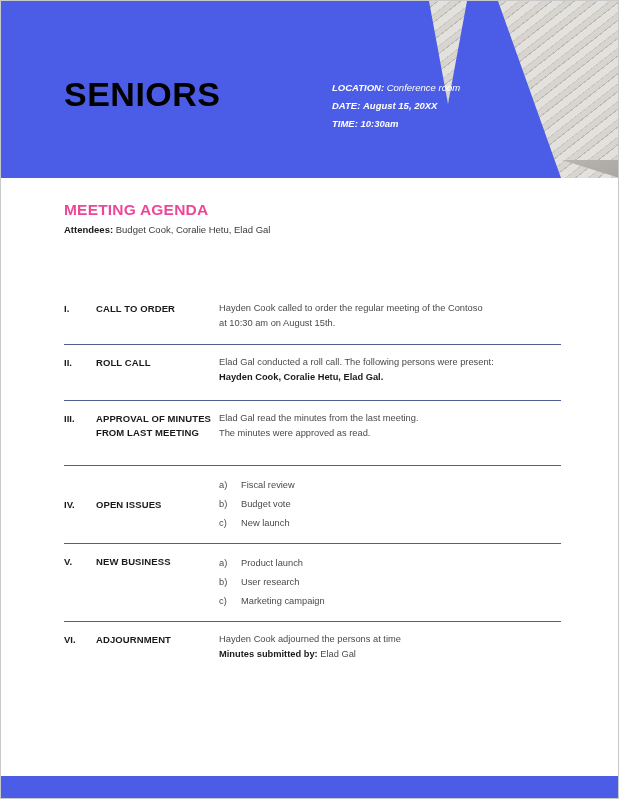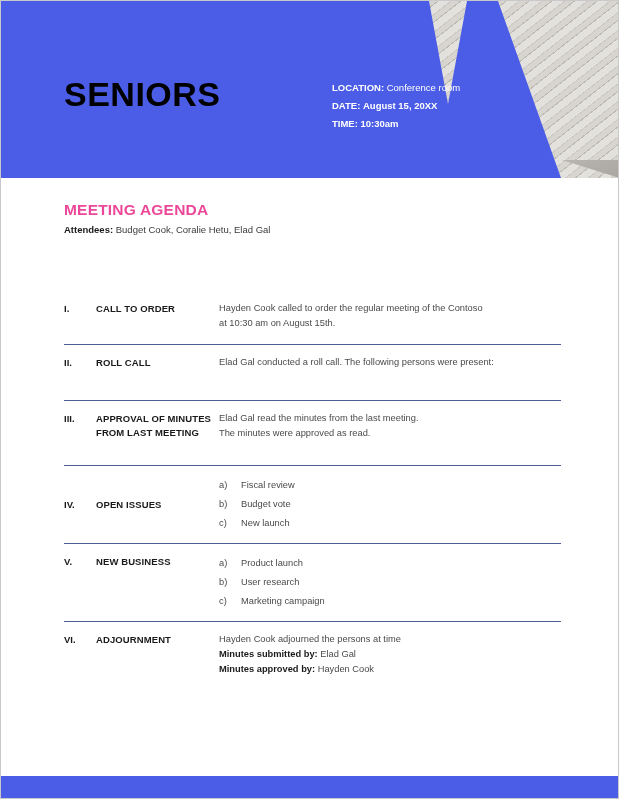--- a/index.html
+++ b/index.html
@@ -77,21 +77,21 @@
   }
 
   .meta {
     position: absolute;
     left: 331px;
     top: 78px;
     color: #ffffff;
     font-size: 9.5px;
     line-height: 18px;
   }
-  .meta-row { white-space: nowrap; }
+  .meta-row { white-space: nowrap; font-style: italic; }
   .meta-label { font-weight: bold; }
   .meta-value { font-weight: normal; }
   .meta-row.all-bold .meta-value { font-weight: bold; }
 
   
   .content {
     position: absolute;
     left: 63px;
     top: 200px;
     width: 497px;
@@ -252,20 +252,21 @@
         <span class="body-line">Hayden Cook called to order the regular meeting of the Contoso</span>
         <span class="body-line">at 10:30 am on August 15th.</span>
       </div>
     </div>
 
     <div class="agenda-row row-2">
       <div class="col-num">II.</div>
       <div class="col-title">ROLL CALL</div>
       <div class="col-body">
         <span class="body-line">Elad Gal conducted a roll call. The following persons were present:</span>
+        <span class="body-line bold">Hayden Cook, Coralie Hetu, Elad Gal.</span>
       </div>
     </div>
 
     <div class="agenda-row row-3">
       <div class="col-num">III.</div>
       <div class="col-title">APPROVAL OF MINUTES FROM LAST MEETING</div>
       <div class="col-body">
         <span class="body-line">Elad Gal read the minutes from the last meeting.</span>
         <span class="body-line">The minutes were approved as read.</span>
       </div>
@@ -314,23 +315,20 @@
     </div>
 
     <div class="agenda-row row-6">
       <div class="col-num">VI.</div>
       <div class="col-title">ADJOURNMENT</div>
       <div class="col-body">
         <span class="body-line">Hayden Cook adjourned the persons at time</span>
         <span class="body-line">
           <span class="lead">Minutes submitted by:</span><span class="tail"> Elad Gal</span>
         </span>
-        <span class="body-line">
-          <span class="lead">Minutes approved by:</span><span class="tail"> Hayden Cook</span>
-        </span>
       </div>
     </div>
 
   </div>
 
   <div class="footer-bar"></div>
 
 </div>
 
 </body></html>

